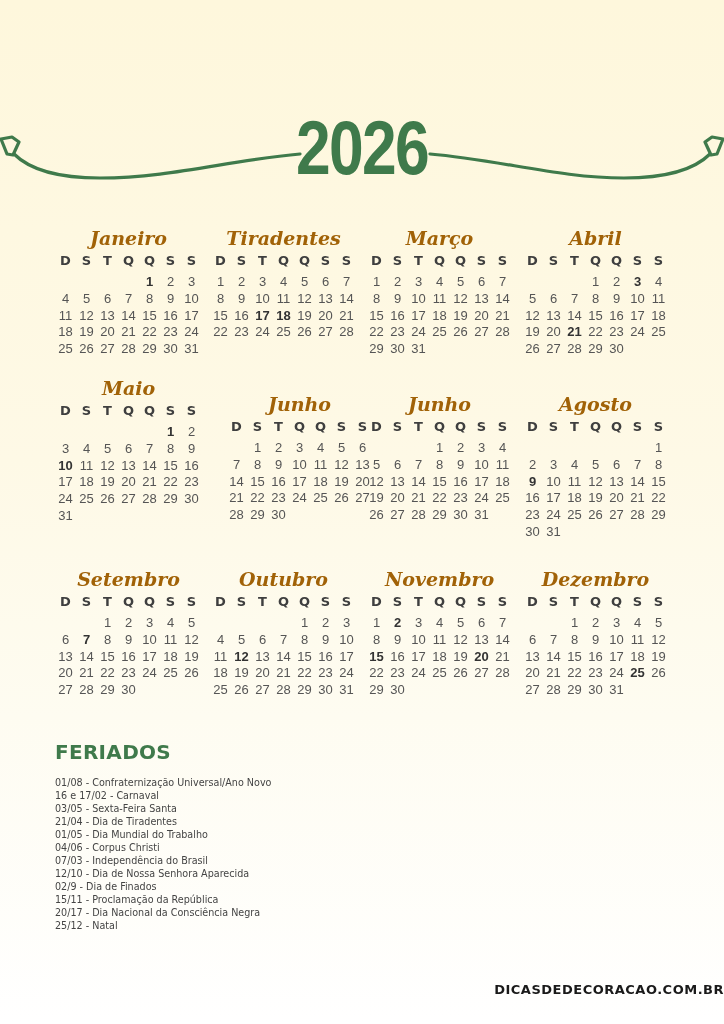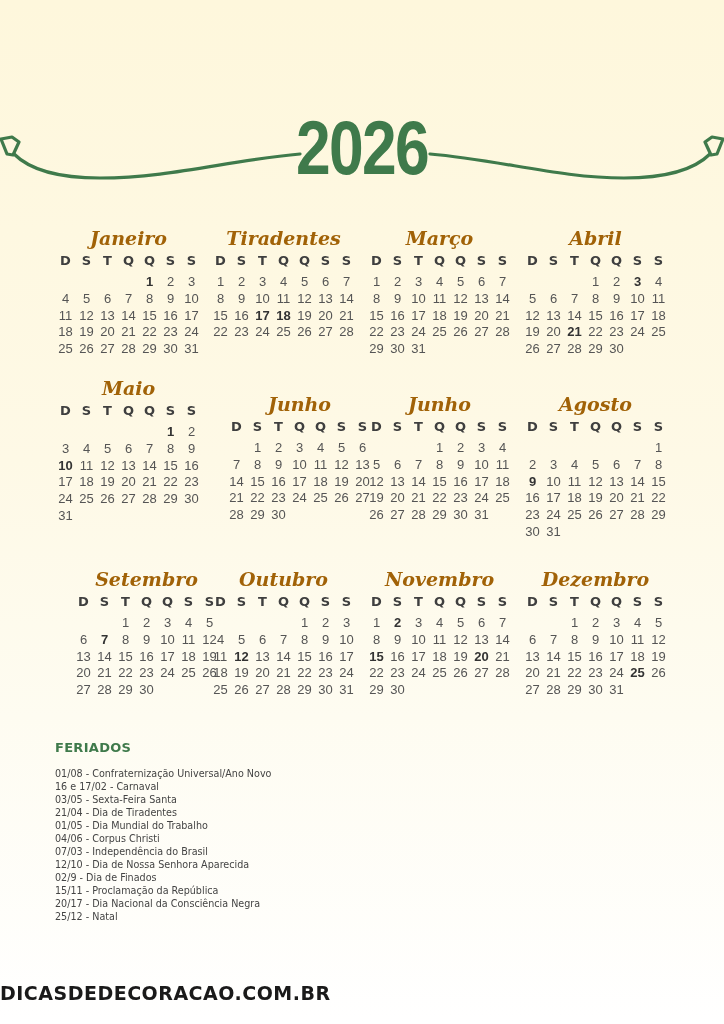--- a/index.html
+++ b/index.html
@@ -35,29 +35,29 @@
   .day {
     text-align: center; font-size: 13px; line-height: 16.8px; height: 16.8px;
     color: #555; font-family: "Liberation Sans", sans-serif;
   }
   .day.hol { font-weight: bold; color: #333; }
   .feriados {
     position: absolute; left: 55px; top: 740px;
   }
   .fer-title {
     font-family: "DejaVu Sans", sans-serif; font-weight: bold;
-    font-size: 13px; color: #3f7a4b; margin-bottom: 12px; letter-spacing: 0.3px;
+    font-size: 20px; color: #3f7a4b; margin-bottom: 12px; letter-spacing: 0.3px;
   }
   .fer-item {
     font-family: "DejaVu Sans", sans-serif; font-size: 9.6px; line-height: 13px;
     color: #444;
   }
   .footer {
-    position: absolute; left: 0; width: 724px; top: 982px; text-align: left;
-    font-family: "DejaVu Sans", sans-serif; font-weight: bold; font-size: 19px;
+    position: absolute; left: 0; width: 724px; top: 982px; text-align: right;
+    font-family: "DejaVu Sans", sans-serif; font-weight: bold; font-size: 13px;
     color: #1a1a1a; letter-spacing: 0.5px;
   }
 </style>
 </head>
 <body>
 
 <div class="title-wrap">
   <svg class="ornament" width="724" height="80" viewBox="0 0 724 80">
     <g fill="none" stroke="#3f7a4b" stroke-width="3.2" stroke-linecap="round" stroke-linejoin="round">
 
@@ -428,21 +428,21 @@
         <div class="day">24</div>
         <div class="day">25</div>
         <div class="day">26</div>
         <div class="day">27</div>
         <div class="day">28</div>
         <div class="day">29</div>
         <div class="day">30</div>
         <div class="day">31</div>
       </div>
     </div>
-    <div class="month" style="left: 55px; top: 567px; margin-left: 18px;">
+    <div class="month" style="left: 55px; top: 567px;">
       <div class="month-title">Setembro</div>
       <div class="grid">
         <div class="wd">D</div>
         <div class="wd">S</div>
         <div class="wd">T</div>
         <div class="wd">Q</div>
         <div class="wd">Q</div>
         <div class="wd">S</div>
         <div class="wd">S</div>
         <div class="day"></div>

